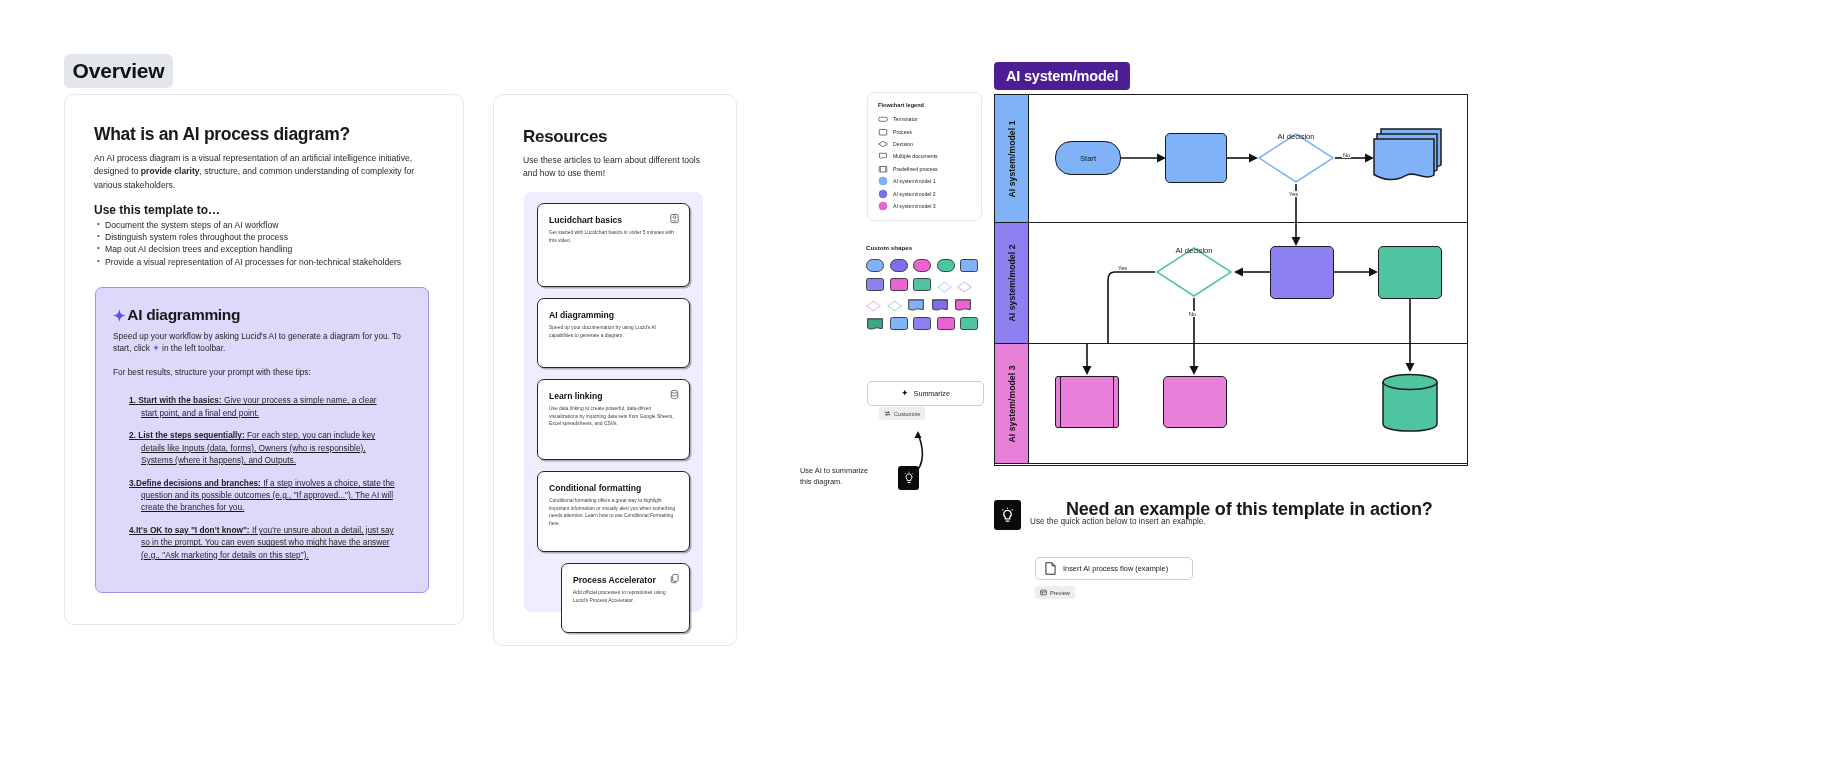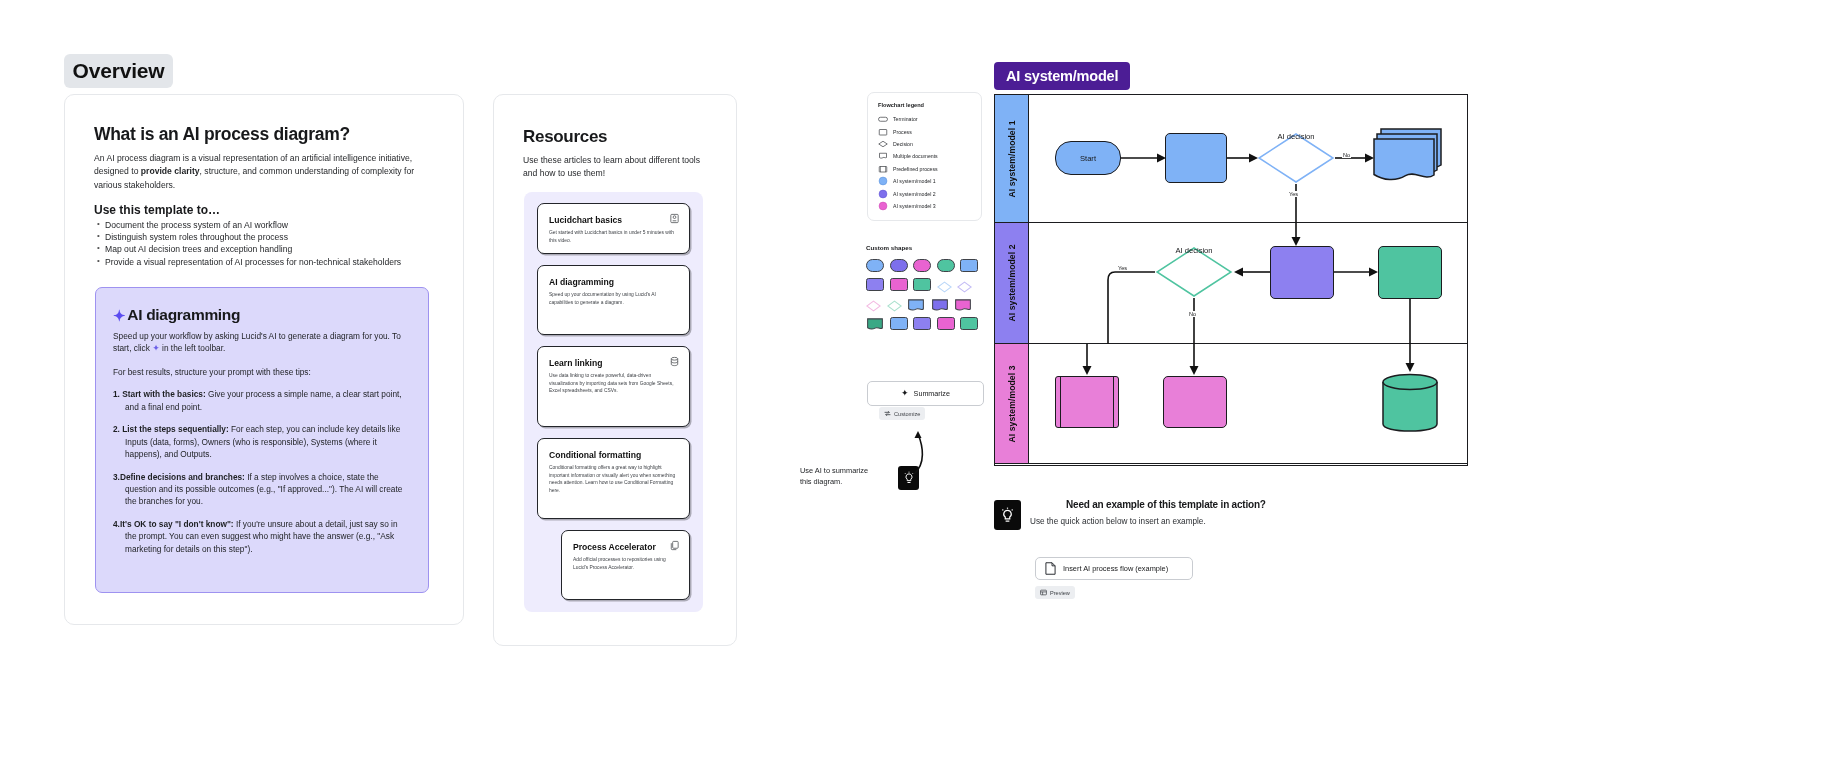--- a/index.html
+++ b/index.html
@@ -43,21 +43,21 @@
     background:#dcd9fb;border:1px solid #9e92f0;border-radius:7px;
     box-sizing:border-box;padding:18px 17px 10px 17px;
   }
   #ai-callout h2{
     font-size:15.5px;font-weight:700;margin:0 0 6px 0;letter-spacing:-.3px;
     display:flex;align-items:center;gap:2px;
   }
   .spark{color:#5b4cf0;font-size:15px;line-height:1;}
   .spark-sm{color:#6b5fe8;font-size:9px;}
   #ai-callout p{font-size:8.3px;line-height:1.5;margin:0 0 10px 0;color:#1d1f22;}
-  ol.tips{margin:0;padding:0;list-style:none;counter-reset:t;}
+  ol.tips{margin:16px;padding:0;list-style:none;counter-reset:t;text-decoration:underline;}
   ol.tips li{
     font-size:8.3px;line-height:1.5;color:#1d1f22;margin-bottom:10px;
     padding-left:12px;text-indent:-12px;
   }
   ol.tips li b{font-weight:700;}
   .num{font-weight:700;}
 
   
   #res-inner{left:523px;top:127px;width:185px;}
   #res-inner h1.sect{font-size:17px;}
@@ -69,21 +69,21 @@
   }
   .res-card{
     background:#fff;border:1.4px solid #23252a;border-radius:7px;
     box-sizing:border-box;padding:11px 11px 10px 11px;margin-bottom:11px;
     box-shadow:1.5px 1.5px 0 rgba(0,0,0,.28);
     position:relative;
   }
   .res-card .rc-title{font-size:8.6px;font-weight:700;margin:0 0 4px 0;color:#111;}
   .res-card .rc-desc{font-size:4.9px;line-height:1.55;margin:0;color:#3c3f44;}
   .rc-icon{position:absolute;right:9px;top:9px;width:11px;height:11px;opacity:.8;}
-  .rc-h1{height:51px;}
+  .rc-h1{height:84px;}
   .rc-h2{height:70px;}
   .rc-h3{height:81px;}
   .rc-h4{height:81px;}
   .rc-h5{height:70px;margin-left:24px;}
 
   
   #legend{
     left:867px;top:92px;width:115px;height:129px;
     background:#fff;border:1px solid #e6e8eb;border-radius:7px;
     box-sizing:border-box;padding:9px 10px;
@@ -162,21 +162,21 @@
   .diamond svg{position:absolute;left:0;top:0;}
   .diamond span{position:relative;z-index:2;}
   .edge-lbl{position:absolute;font-size:5.6px;color:#17181a;background:#fff;padding:0 1px;}
 
   
   #bulb-big{
     left:994px;top:500px;width:27px;height:30px;
     background:#0a0a0a;border-radius:3px;
     display:flex;align-items:center;justify-content:center;
   }
-  #example-title{left:1030px;top:499px;font-size:10px;font-weight:700;letter-spacing:-.2px;padding-left:36px;}
+  #example-title{left:1030px;top:499px;font-size:18px;font-weight:700;letter-spacing:-.2px;padding-left:36px;}
   #example-sub{left:1030px;top:517px;font-size:8.2px;color:#2a2d31;}
   #insert-btn{
     left:1035px;top:557px;width:158px;height:23px;
     background:#fff;border:1px solid #c9ccd1;border-radius:5px;
     display:flex;align-items:center;gap:7px;padding:0 9px;box-sizing:border-box;
     font-size:7.4px;color:#17181a;
   }
   #preview-chip{
     left:1035px;top:586px;height:13px;
     background:#eceef1;border-radius:3px;
@@ -192,21 +192,21 @@
 </div>
 
 <div class="abs panel" id="overview-panel"></div>
 <div class="abs panel" id="resources-panel"></div>
 
 <div class="abs" id="overview-inner">
   <h1 class="sect">What is an AI process diagram?</h1>
   <p class="body"><span>An AI process diagram is a visual representation of an artificial intelligence initiative, designed to </span><b>provide clarity</b><span>, structure, and common understanding of complexity for various stakeholders.</span></p>
   <div class="tpl-head">Use this template to…</div>
   <ul class="bul">
-    <li>Document the process system of an AI workflow</li>
+    <li>Document the system steps of an AI workflow</li>
     <li>Distinguish system roles throughout the process</li>
     <li>Map out AI decision trees and exception handling</li>
     <li>Provide a visual representation of AI processes for non-technical stakeholders</li>
   </ul>
 </div>
 
 <div class="abs" id="ai-callout">
   <h2>
     <span class="spark">✦</span>
     <span>AI diagramming</span>

